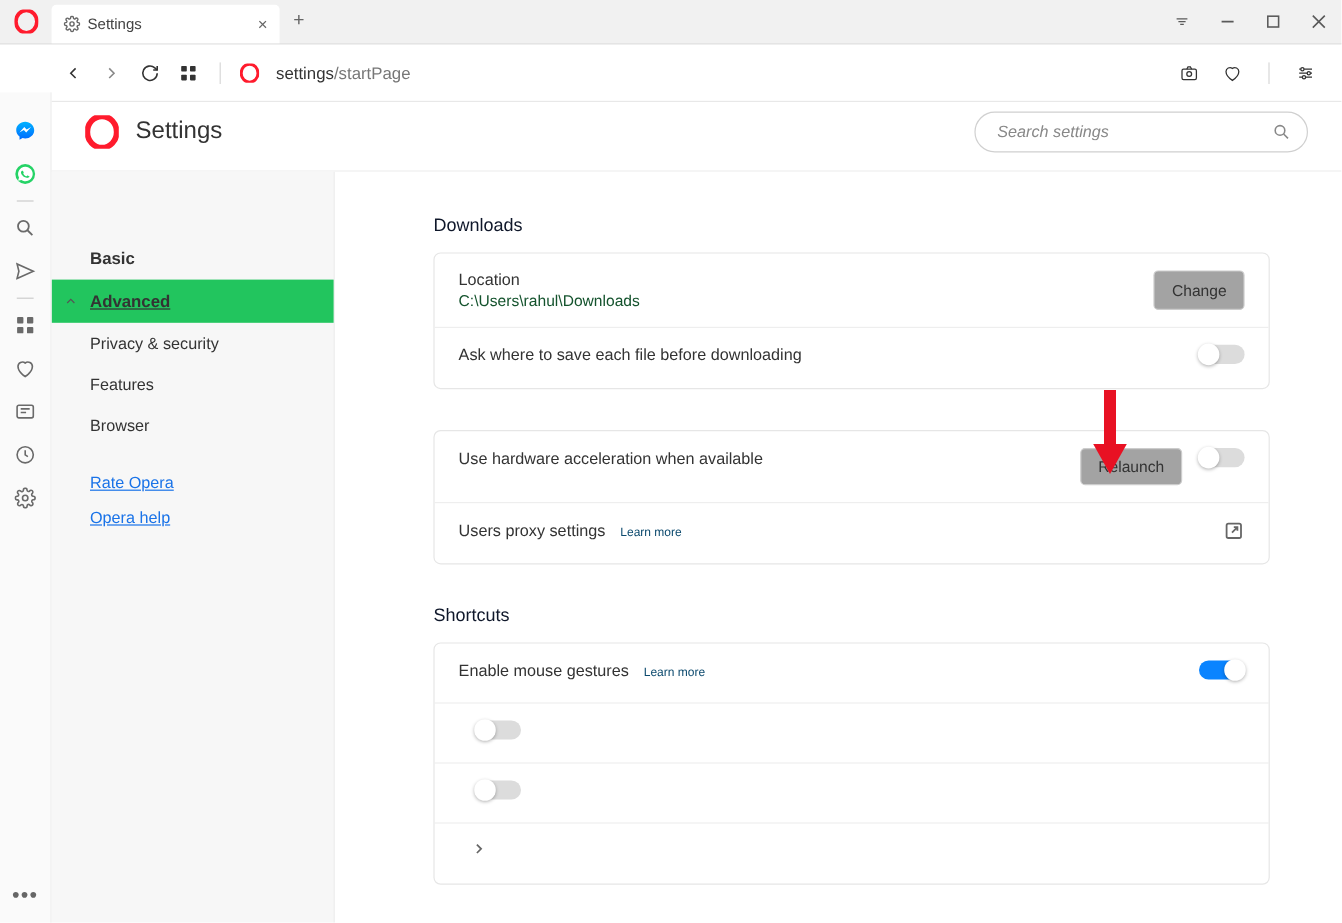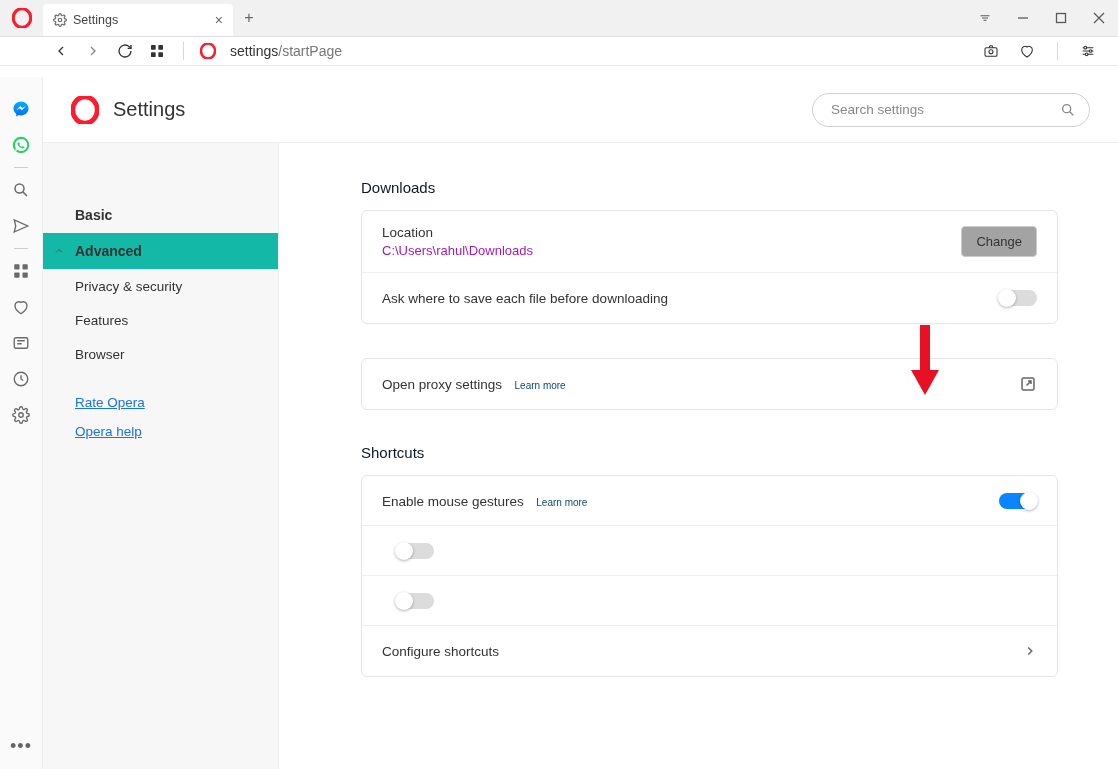--- a/index.html
+++ b/index.html
@@ -12,21 +12,21 @@
 .tab { background: #fff; display: flex; align-items: center; padding: 0 10px; gap: 6px; width: 190px; border-radius: 4px 4px 0 0; margin-top: 4px; font-size: 12.5px; color: #444; }
 .tab .gear { width: 14px; height: 14px; color: #666; }
 .tab .close { margin-left: auto; font-size: 14px; color: #666; cursor: pointer; }
 .newtab { width: 32px; display: flex; align-items: center; justify-content: center; color: #666; font-size: 16px; cursor: pointer; }
 .titlebar-spacer { flex: 1; }
 .win-controls { display: flex; }
 .win-btn { width: 38px; display: flex; align-items: center; justify-content: center; color: #5a5a5a; cursor: pointer; }
 .win-btn svg { width: 12px; height: 12px; }
 
 
-.addrbar { height: 29px; display: flex; align-items: center; padding: 0 10px 0 0; gap: 4px; border-bottom: 1px solid #e8e8e8; }
+.addrbar { height: 48px; display: flex; align-items: center; padding: 0 10px 0 0; gap: 4px; border-bottom: 1px solid #e8e8e8; }
 .left-rail-spacer { width: 43px; }
 .nav-btn { width: 28px; height: 28px; display: flex; align-items: center; justify-content: center; color: #888; cursor: pointer; border-radius: 4px; }
 .nav-btn.enabled { color: #333; }
 .nav-btn svg { width: 16px; height: 16px; }
 .addr-divider { width: 1px; height: 18px; background: #d8d8d8; margin: 0 8px; }
 .addr-text { font-size: 14px; color: #777; }
 .addr-text .pfx { color: #333; }
 .addr-right { margin-left: auto; display: flex; gap: 8px; align-items: center; padding-right: 6px; }
 
 
@@ -36,42 +36,42 @@
 .rail-sep { width: 14px; height: 1px; background: #ccc; margin: 4px 0; }
 .rail-bottom { margin-top: auto; padding-bottom: 10px; }
 .dots { font-size: 18px; letter-spacing: 1px; color: #666; }
 
 
 .content { position: absolute; left: 43px; right: 0; top: 77px; bottom: 0; display: flex; flex-direction: column; }
 .settings-header { height: 66px; display: flex; align-items: center; padding: 0 28px; gap: 14px; border-bottom: 1px solid #eee; }
 .settings-header .opera-icon { width: 28px; height: 28px; }
 .settings-title { font-size: 20px; color: #333; font-weight: 400; }
 .search-wrap { margin-left: auto; position: relative; }
-.search-input { width: 278px; height: 34px; border: 1px solid #d0d0d0; border-radius: 17px; padding: 0 40px 0 18px; font-size: 13.5px; color: #333; outline: none; }
+.search-input { width: 278px; height: 34px; border: 1px solid #d0d0d0; border-radius: 17px; padding: 0 40px 0 18px; font-size: 13.5px; color: #333; outline: none; font-style: italic; }
 .search-input::placeholder { color: #888; }
 .search-icon { position: absolute; right: 14px; top: 9px; color: #888; }
 
 .settings-body { flex: 1; display: flex; overflow: hidden; }
 .sidebar { width: 236px; background: #f7f7f7; border-right: 1px solid #eee; padding-top: 54px; }
 .sidebar-item { height: 36px; display: flex; align-items: center; padding-left: 32px; font-size: 14px; color: #333; cursor: pointer; }
 .sidebar-item.bold { font-weight: 600; }
-.sidebar-item.active { background: #14b8a6; font-weight: 600; }
+.sidebar-item.active { background: #22c55e; font-weight: 600; text-decoration: underline; }
 .sidebar-item .chev { margin-right: 10px; margin-left: -22px; width: 12px; color: #555; }
 .sidebar-sub { padding-left: 32px; font-size: 13.5px; color: #333; height: 34px; display: flex; align-items: center; cursor: pointer; }
 .sidebar-links { padding: 24px 0 0 32px; }
 .sidebar-link { display: block; color: #1a73e8; font-size: 13.5px; text-decoration: underline; margin-bottom: 14px; cursor: pointer; }
 
 .main { flex: 1; padding: 30px 60px 30px 82px; overflow-y: auto; background: #fff; }
 .section-title { font-size: 15px; color: #0f172a; font-weight: 500; margin-bottom: 14px; margin-top: 6px; }
 .card { border: 1px solid #e6e6e6; border-radius: 6px; margin-bottom: 34px; background: #fff; }
-.row { padding: 14px 20px; display: flex; align-items: center; border-bottom: 1px solid #eee; min-height: 50px; }
+.row { padding: 14px 20px; display: flex; border-bottom: 1px solid #eee; min-height: 50px; }
 .row:last-child { border-bottom: none; }
 .row-text { flex: 1; }
 .row-label { font-size: 13.5px; color: #333; }
-.row-sub { font-size: 13px; color: #a21caf; margin-top: 3px; }
+.row-sub { font-size: 13px; color: #14532d; margin-top: 3px; }
 .learn-link { color: #0c4a6e; text-decoration: none; margin-left: 8px; font-size: 10px; cursor: pointer; }
 .btn { border: 1px solid #ccc; background: #a3a3a3; border-radius: 4px; padding: 7px 14px; font-size: 13px; color: #333; cursor: pointer; }
 .toggle { width: 38px; height: 16px; border-radius: 8px; background: #dcdcdc; position: relative; cursor: pointer; margin-left: 14px; }
 .toggle .knob { width: 18px; height: 18px; background: #fff; border-radius: 50%; box-shadow: 0 1px 3px rgba(0,0,0,.3); position: absolute; top: -1px; left: -1px; transition: left .15s; }
 .toggle.on { background: #0a84ff; }
 .toggle.on .knob { left: 21px; }
 .ext-icon { color: #666; margin-left: 10px; }
 .chev-right { color: #666; margin-left: 10px; }
 
 
@@ -292,22 +292,29 @@
         <div class="row">
           <div class="row-text"><span class="row-label">Ask where to save each file before downloading</span></div>
           <div class="toggle">
               <div class="knob"></div>
             </div>
         </div>
       </div>
 
       <div class="card">
         <div class="row">
+          <div class="row-text"><span class="row-label">Use hardware acceleration when available</span></div>
+          <button class="btn">Relaunch</button>
+          <div class="toggle">
+              <div class="knob"></div>
+            </div>
+        </div>
+        <div class="row">
           <div class="row-text">
-            <span class="row-label">Open proxy settings</span>
+            <span class="row-label">Users proxy settings</span>
             <a class="learn-link">Learn more</a>
           </div>
           <svg class="ext-icon" width="18" height="18" viewBox="0 0 24 24" fill="none" stroke="currentColor" stroke-width="2">
               <rect x="4" y="4" width="16" height="16" rx="2"></rect>
               <path d="M10 14l6-6M12 8h4v4"></path>
             </svg>
         </div>
       </div>
 
       <div class="section-title">Shortcuts</div>
@@ -325,21 +332,20 @@
           <div class="toggle">
               <div class="knob"></div>
             </div>
         </div>
         <div class="row">
           <div class="toggle">
               <div class="knob"></div>
             </div>
         </div>
         <div class="row">
-          <div class="row-text"><span class="row-label">Configure shortcuts</span></div>
           <svg class="chev-right" width="14" height="14" viewBox="0 0 24 24" fill="none" stroke="currentColor" stroke-width="2.5">
               <path d="M9 6l6 6-6 6"></path>
             </svg>
         </div>
       </div>
     </div>
   </div>
 </div>
 
 <svg class="anno-arrow" width="40" height="80" viewBox="0 0 40 80">

